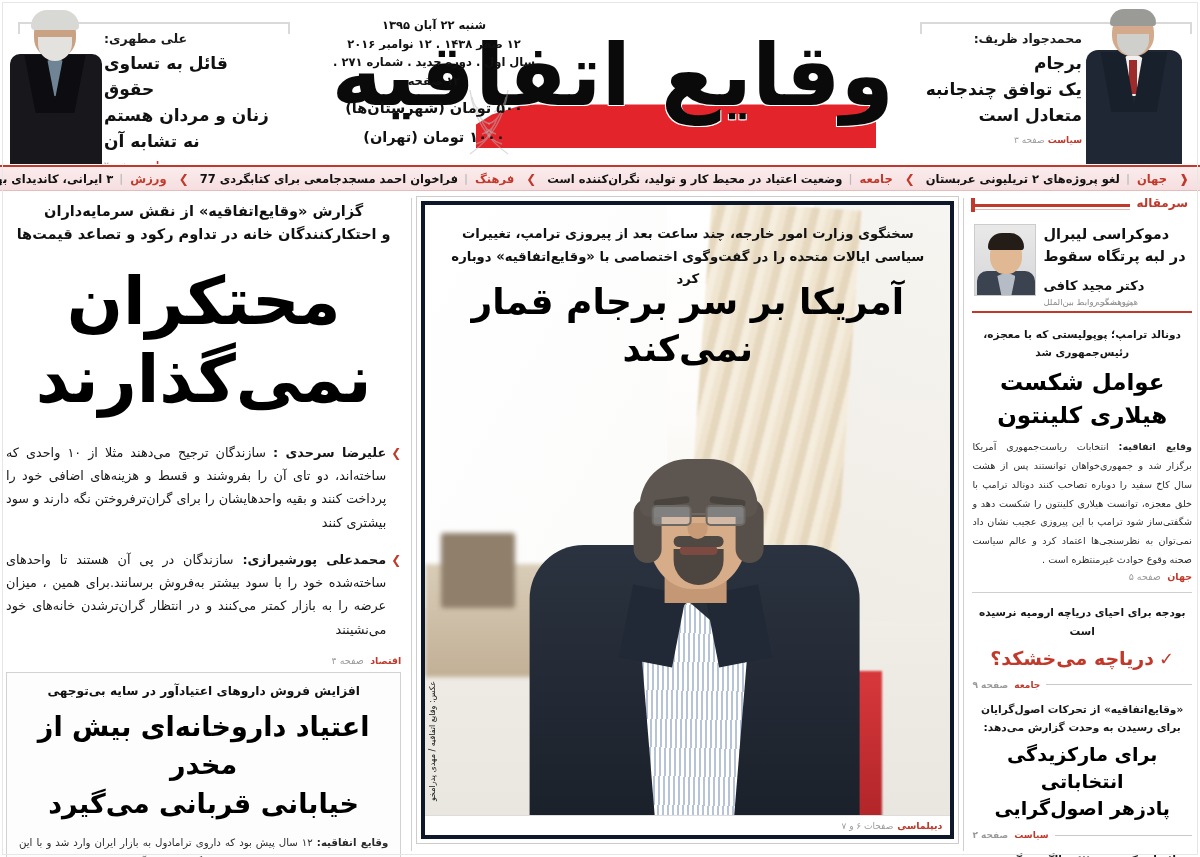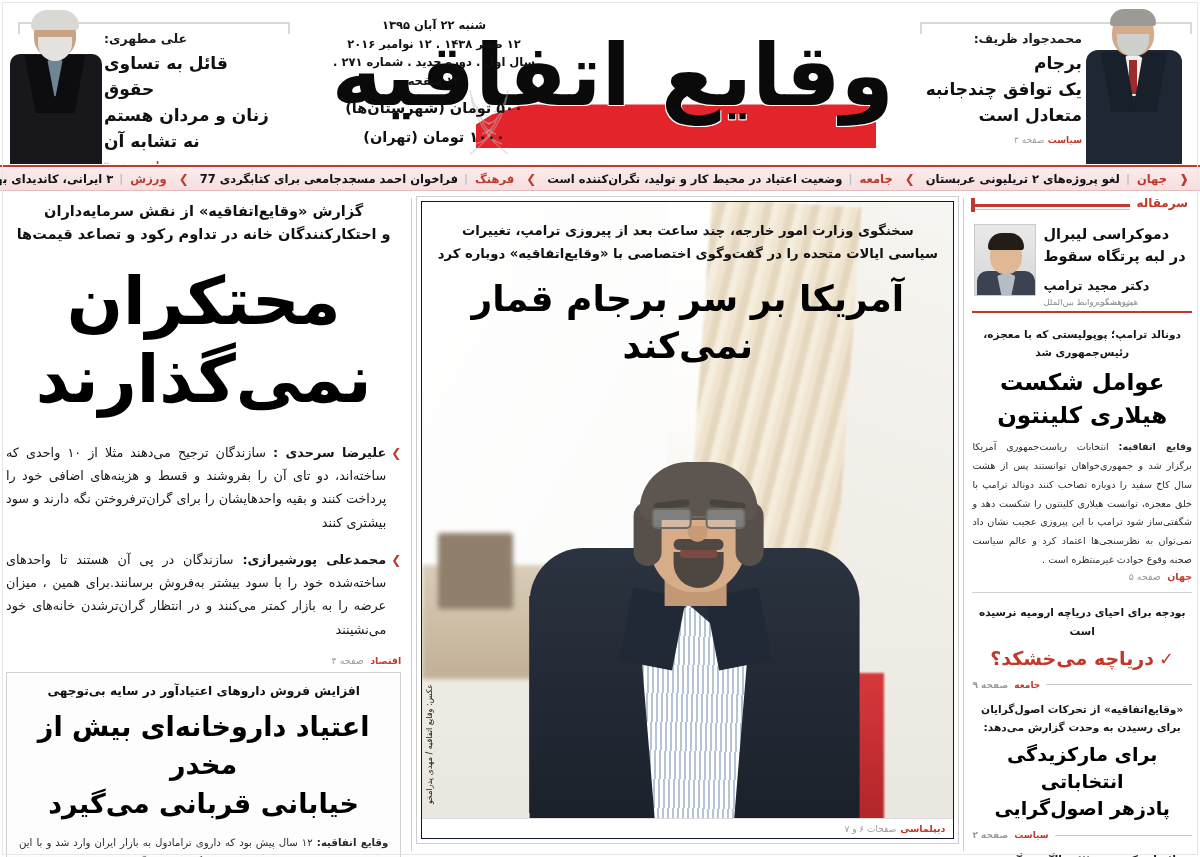--- a/index.html
+++ b/index.html
@@ -375,21 +375,21 @@
 
   
   .center-card {
     border: 1px solid #cdcdcd;
     height: 648px;
     position: relative;
     background: #fff;
     padding: 4px;
   }
   .center-inner {
-    border: 1px solid #0f172a;
+    border: 4px solid #0f172a;
     height: 100%;
     position: relative;
     overflow: hidden;
     background: #fbfaf8;
   }
   .center-kicker {
     position: absolute;
     top: 18px; right: 14px; left: 14px;
     direction: rtl; text-align: center;
     font-size: 13.2px; font-weight: bold; color: #111;
@@ -970,21 +970,21 @@
           <div class="ep-body"></div>
           <div class="ep-shirt"></div>
           <div class="ep-head"></div>
           <div class="ep-hair"></div>
         </div>
         <div class="edi-text">
           <div class="edi-title">
             <div>دموکراسی لیبرال</div>
             <div>در لبه پرتگاه سقوط</div>
           </div>
-          <div class="edi-author">دکتر مجید ترامپ</div>
+          <div class="edi-author">دکتر مجید کافی</div>
           <div class="edi-role">پژوهشگر روابط بین‌الملل</div>
           <div class="edi-pgtag">همین صفحه</div>
         </div>
       </div>
 
       <div class="side-item">
         <div class="side-kicker">
           <div>دونالد ترامپ؛ پوپولیستی که با معجزه،</div>
           <div>رئیس‌جمهوری شد</div>
         </div>

